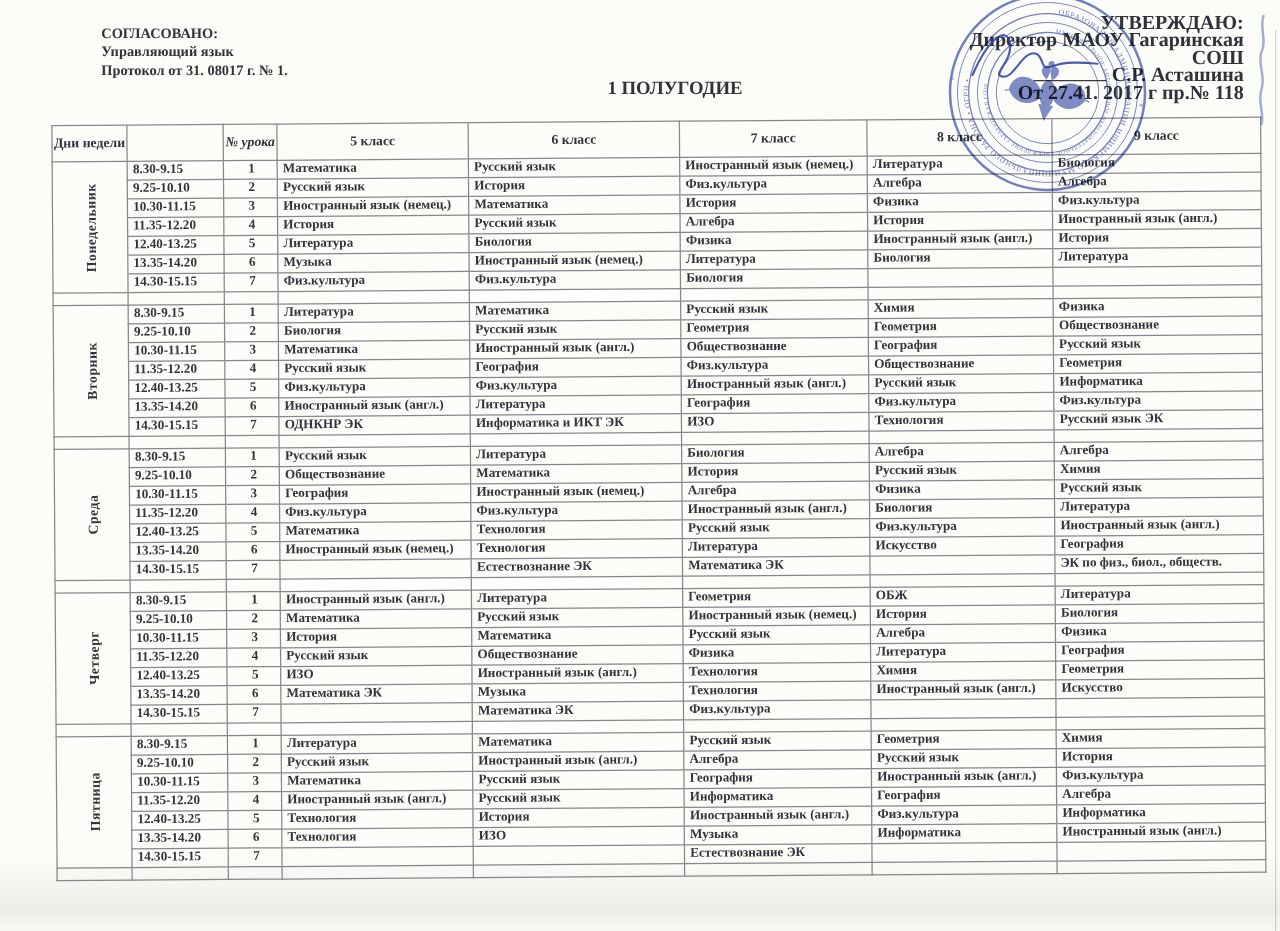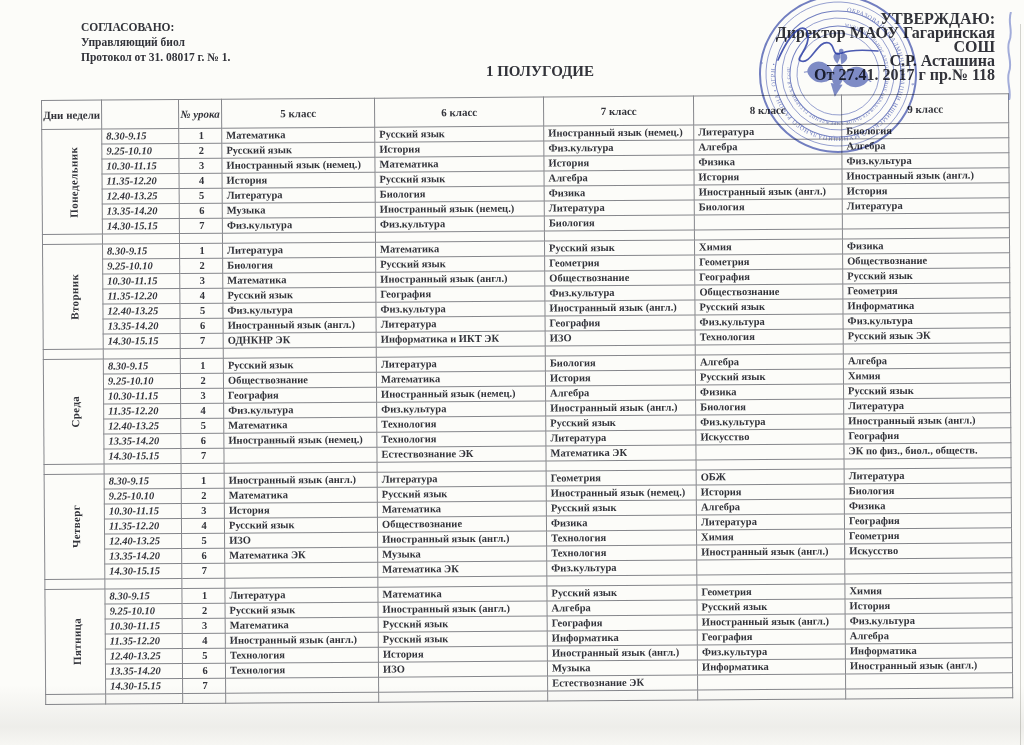--- a/index.html
+++ b/index.html
@@ -55,21 +55,21 @@
   th.col-c6{width:166px;}
   th.col-c7{width:147px;}
   th.col-c8{width:145px;}
   th.col-c9{width:164px;}
   td.day-cell{text-align:center;vertical-align:middle;padding:0;}
   .day-vert{
     writing-mode:vertical-rl;transform:rotate(180deg);
     white-space:nowrap;font-weight:bold;font-size:11px;letter-spacing:.4px;
     margin:0 auto;
   }
-  td.time-cell{padding-left:7px;font-style:italic;}
+  td.time-cell{padding-left:7px;}
   td.num-cell{text-align:center;padding:0;}
   tr.sep-row td{height:9px;padding:0;}
 
   
   .stamp{
     position:absolute;left:752px;top:-12px;width:172px;height:172px;
     mix-blend-mode:multiply;opacity:.72;pointer-events:none;
   }
   .signature{
     position:absolute;left:772px;top:20px;width:120px;height:46px;
@@ -83,21 +83,21 @@
   .bottom-shade{
     position:absolute;left:0;bottom:0;width:1024px;height:60px;
     background:linear-gradient(to bottom,rgba(0,0,0,0),rgba(110,108,100,0.10) 70%,rgba(110,108,100,0.04));
   }
 </style>
 </head>
 <body>
 
 <div class="approve-left">
   <div>СОГЛАСОВАНО:</div>
-  <div>Управляющий биол</div>
+  <div>Управляющий язык</div>
   <div>Протокол от 31. 08017 г.  № 1.</div>
 </div>
 
 <div class="approve-right">
   <div>УТВЕРЖДАЮ:</div>
   <div>Директор МАОУ Гагаринская СОШ</div>
   <div>
     <span class="sig-underline"></span><span>С.Р. Асташина</span>
   </div>
   <div>От 27.41. 2017 г пр.№ 118</div>

